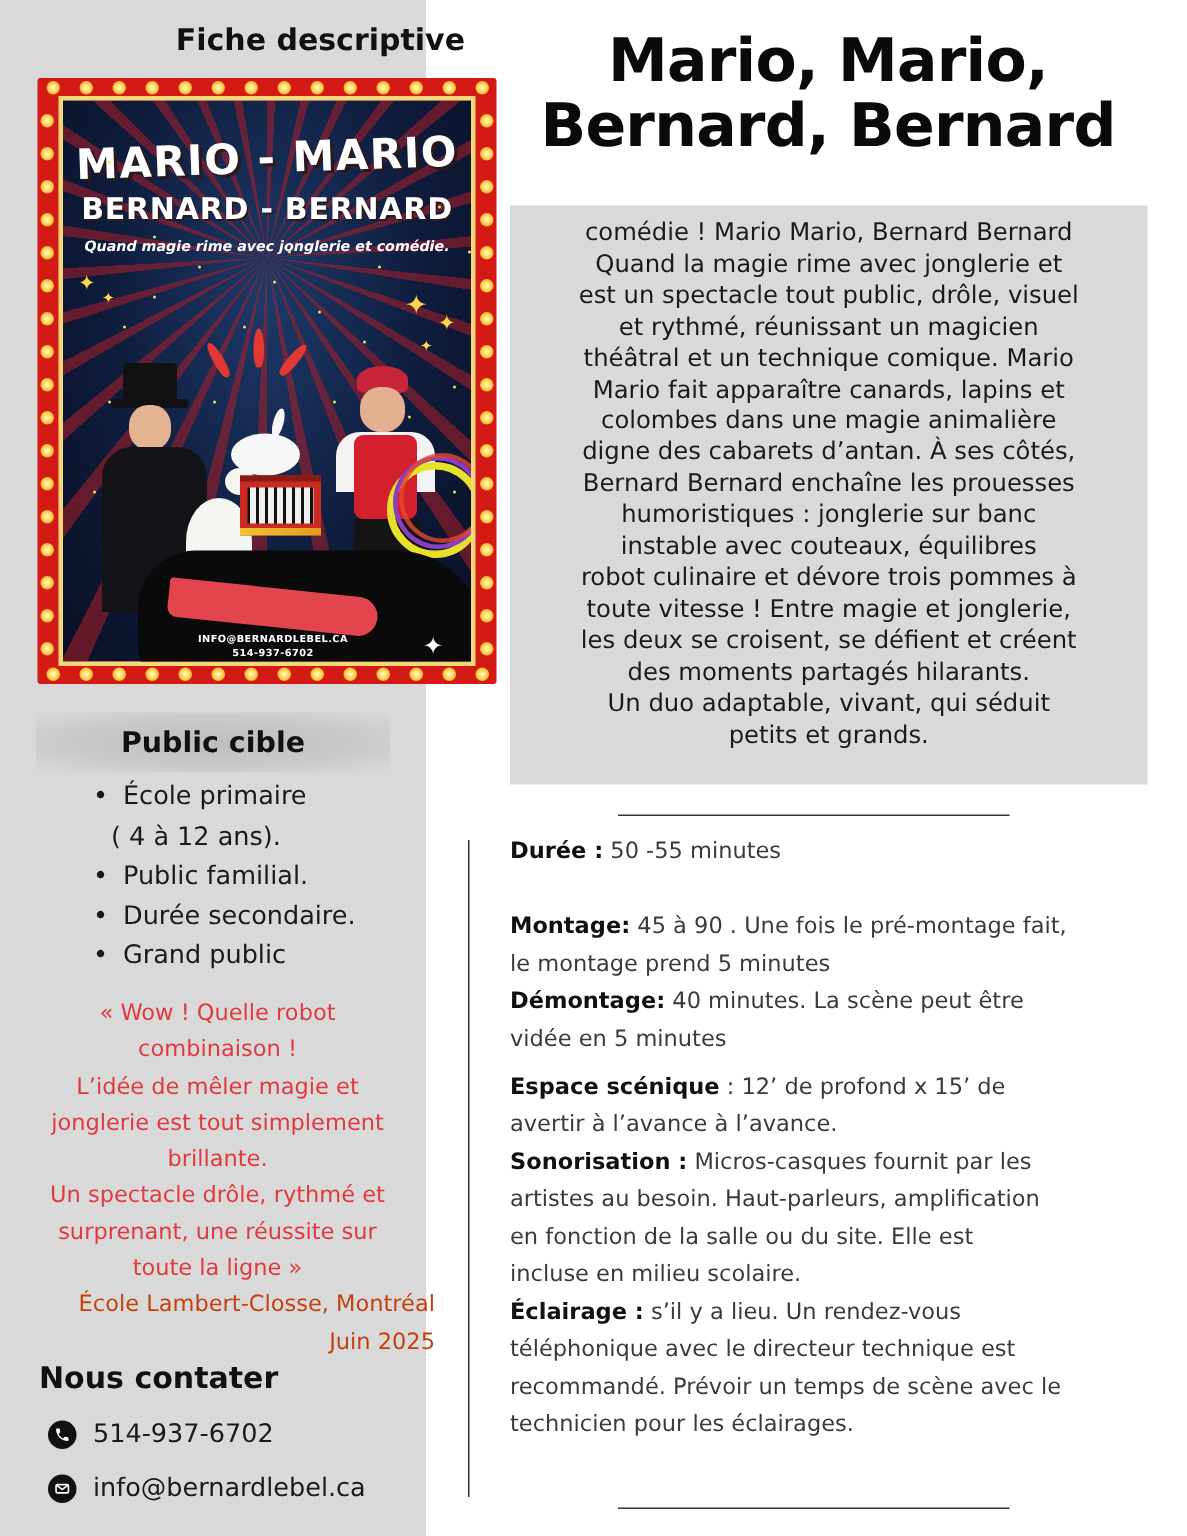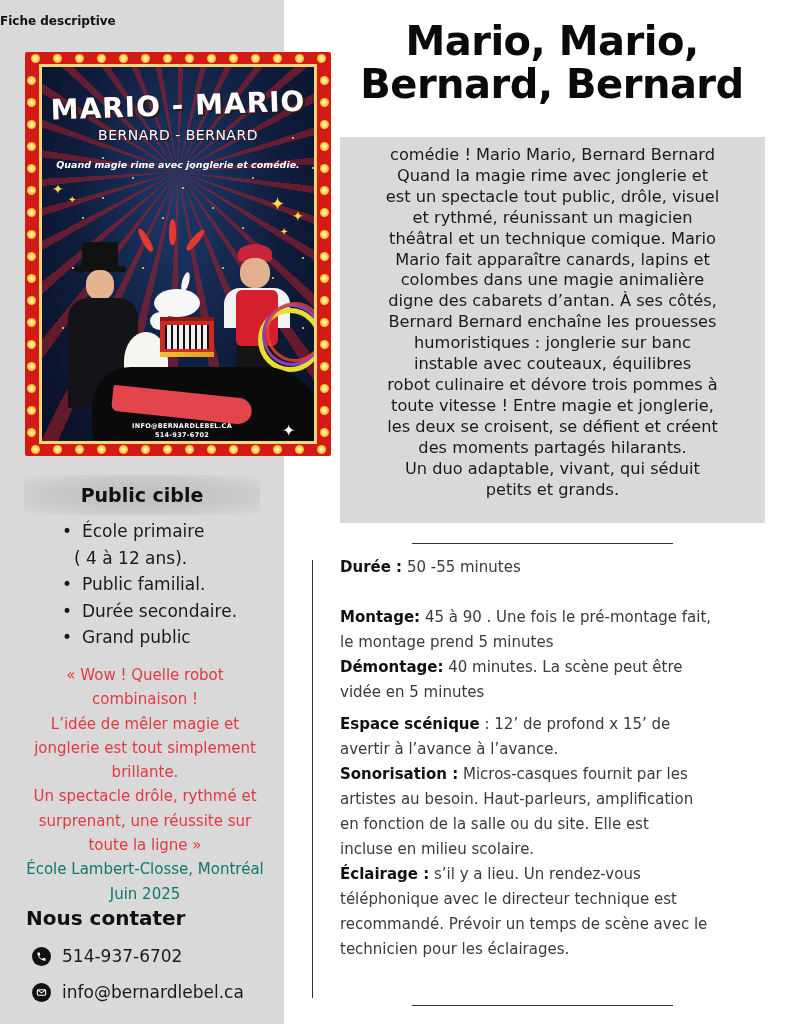--- a/index.html
+++ b/index.html
@@ -4,22 +4,22 @@
 <style>
   * { box-sizing: border-box; margin: 0; padding: 0; }
   html, body { width: 791px; height: 1024px; background: #ffffff; overflow: hidden; }
   body { position: relative; font-family: "DejaVu Sans", sans-serif; color: #111; }
 
   .left-panel {
     position: absolute; left: 0; top: 0; width: 284px; height: 1024px;
     background: #d9d9d9;
   }
   .fiche-title {
-    position: absolute; left: 0; top: 14px; width: 310px; text-align: left;
-    font-weight: bold; font-size: 12px; color: #111;
+    position: absolute; left: 0; top: 14px; width: 310px; text-align: right;
+    font-weight: bold; font-size: 20px; color: #111;
   }
 
   
   .poster {
     position: absolute; left: 25px; top: 52px; width: 306px; height: 404px;
     background: #d31a14;
     border-radius: 2px;
     overflow: hidden;
   }
   .bulbs { position: absolute; inset: 0; }
@@ -36,21 +36,21 @@
     overflow: hidden;
   }
   .poster-title1 {
     position: absolute; left: 0; right: 0; top: 22px; text-align: center;
     font-family: "DejaVu Sans", sans-serif; font-weight: bold; font-size: 28px;
     color: #ffffff; letter-spacing: 1px; transform: rotate(-2deg);
     text-shadow: 2px 2px 0 #2a1a1a;
   }
   .poster-title2 {
     position: absolute; left: 0; right: 0; top: 60px; text-align: center;
-    font-weight: normal; font-size: 14px; color: #ffffff; letter-spacing: 0.5px;
+    font-weight: bold; font-size: 20px; color: #ffffff; letter-spacing: 0.5px;
     text-shadow: 1px 1px 0 #2a1a1a;
   }
   .poster-tagline {
     position: absolute; left: 0; right: 0; top: 92px; text-align: center;
     font-size: 9.5px; color: #ffffff; font-style: italic; font-weight: bold;
   }
   .star { position: absolute; color: #ffd84a; font-size: 14px; line-height: 1; }
   .dot-star { position: absolute; width: 2px; height: 2px; background: #e8e36a; border-radius: 50%; }
 
   .figure-magician {
@@ -113,21 +113,21 @@
   }
   .audience-list { position: absolute; left: 60px; top: 518px; list-style: none; font-size: 17px; line-height: 26.5px; color: #1a1a1a; }
   .audience-list li { position: relative; padding-left: 22px; }
   .audience-list li .bullet { position: absolute; left: 2px; top: 0; }
   .audience-list li .sub { display: block; padding-left: 8px; margin-left: -22px; padding-left: 14px; }
 
   .quote {
     position: absolute; left: 0; top: 663px; width: 290px; text-align: center;
     font-size: 15px; line-height: 24.3px; color: #e0393e;
   }
-  .quote-source { color: #0f766e; }
+  .quote-source { color: #c2410c; text-align: right; }
 
   .contact-title {
     position: absolute; left: 26px; top: 906px; font-weight: bold; font-size: 20px; color: #111;
   }
   .contact-row { position: absolute; left: 32px; display: flex; align-items: center; font-size: 17px; color: #1a1a1a; }
   .contact-row .ic {
     width: 19px; height: 19px; border-radius: 50%; background: #111; margin-right: 11px;
     display: flex; align-items: center; justify-content: center;
   }
 

